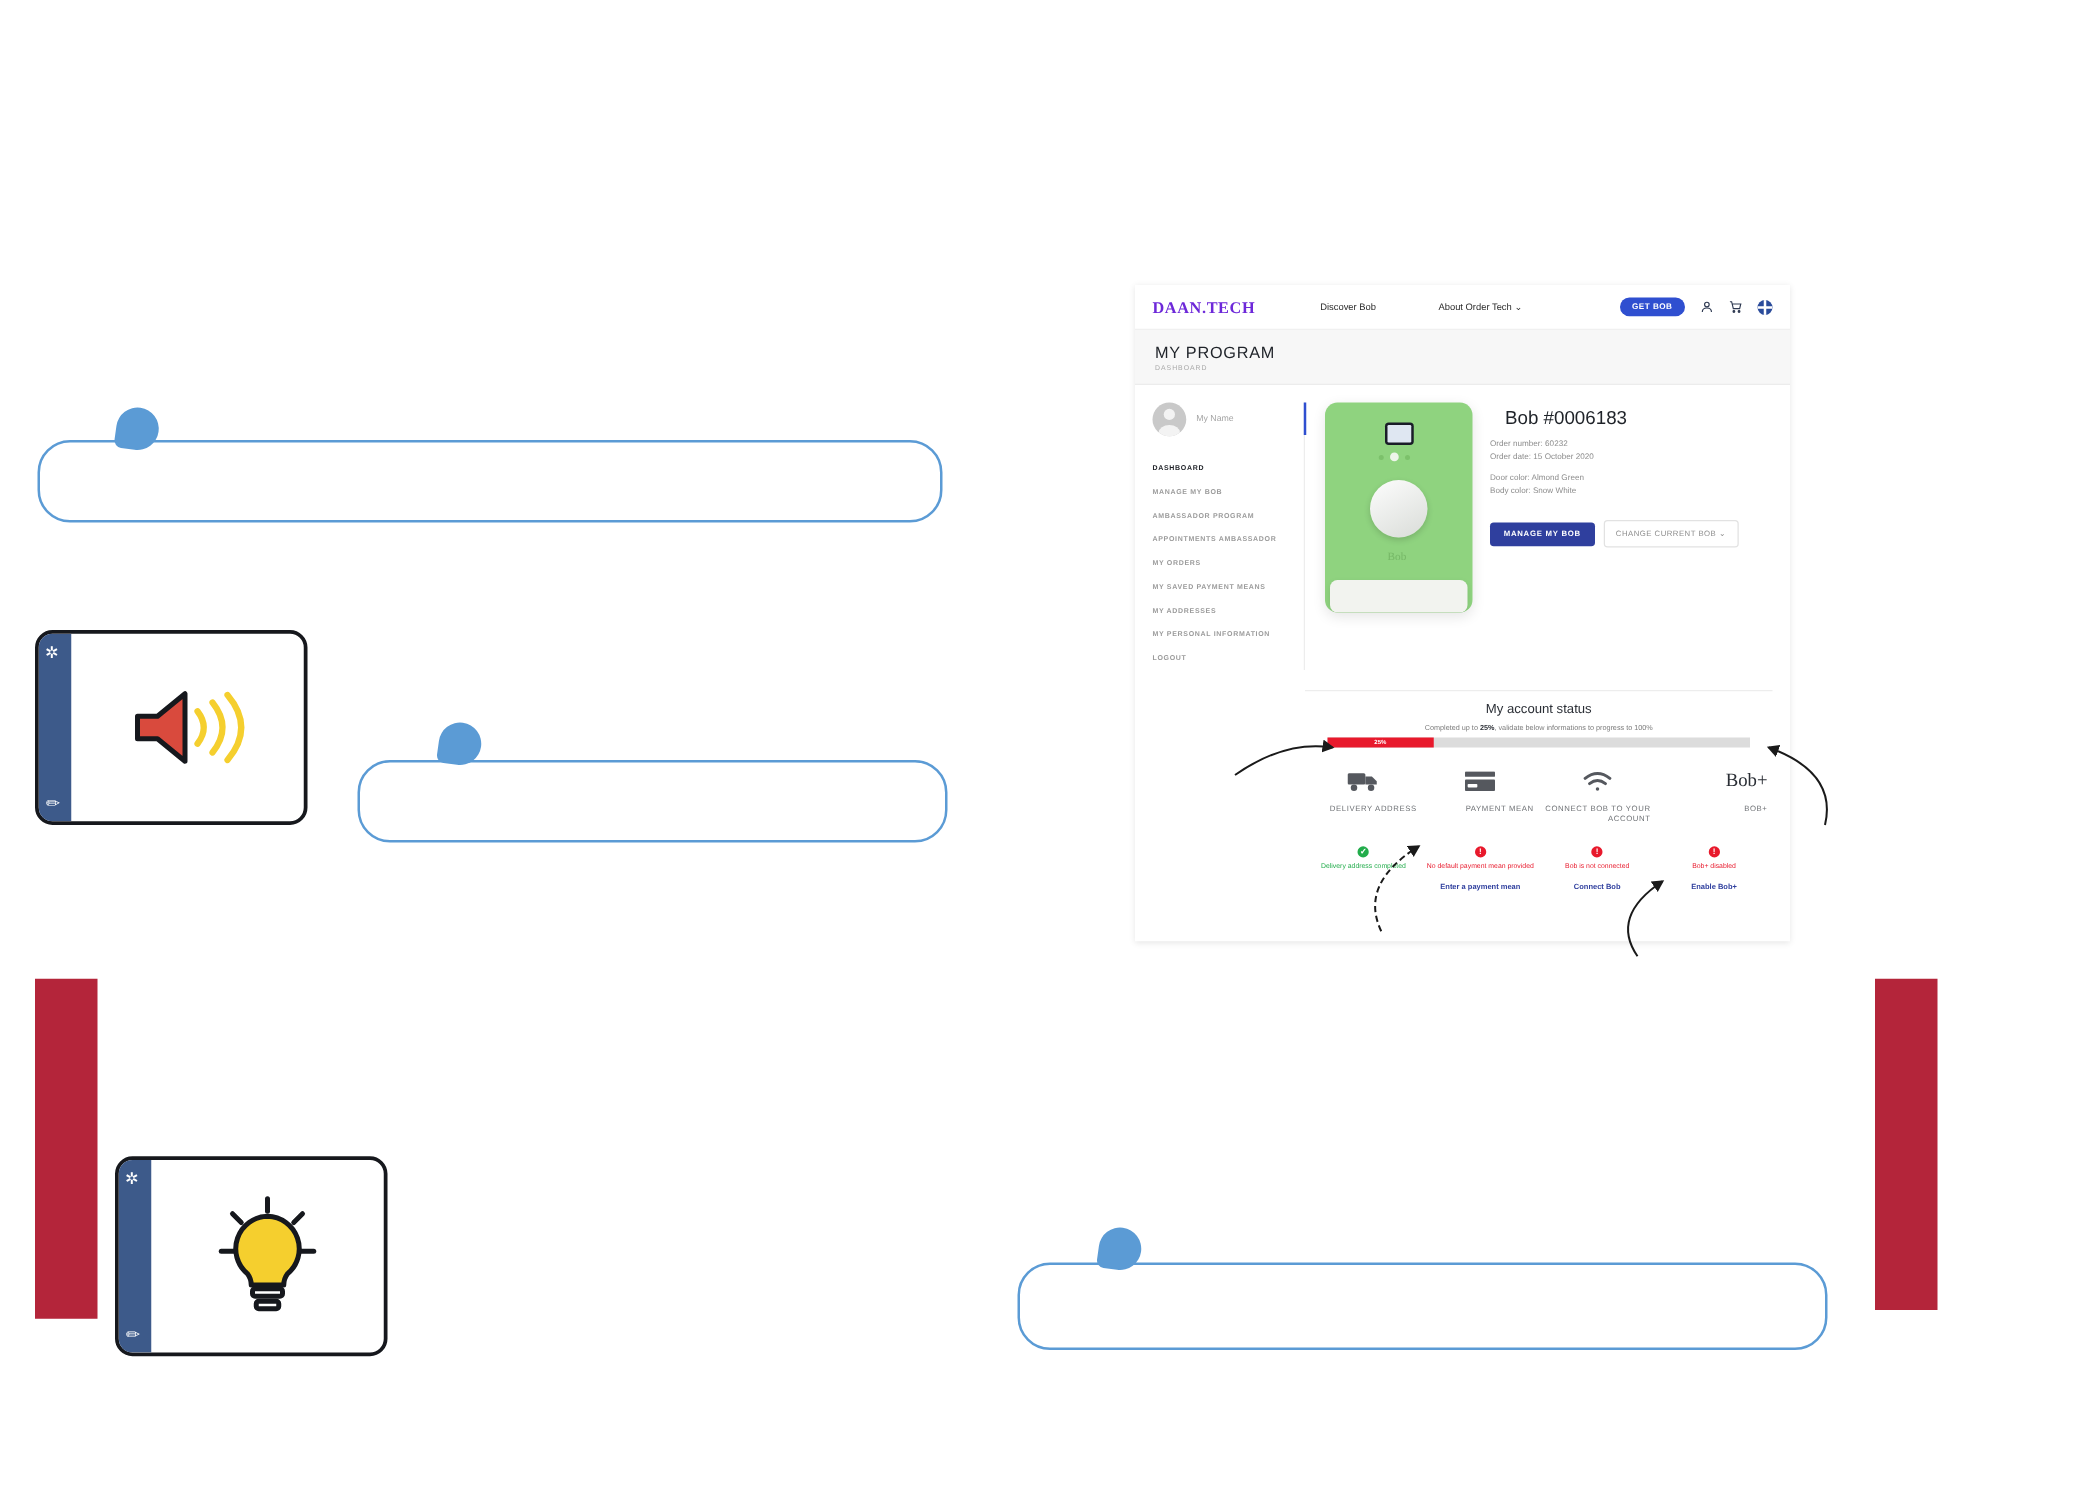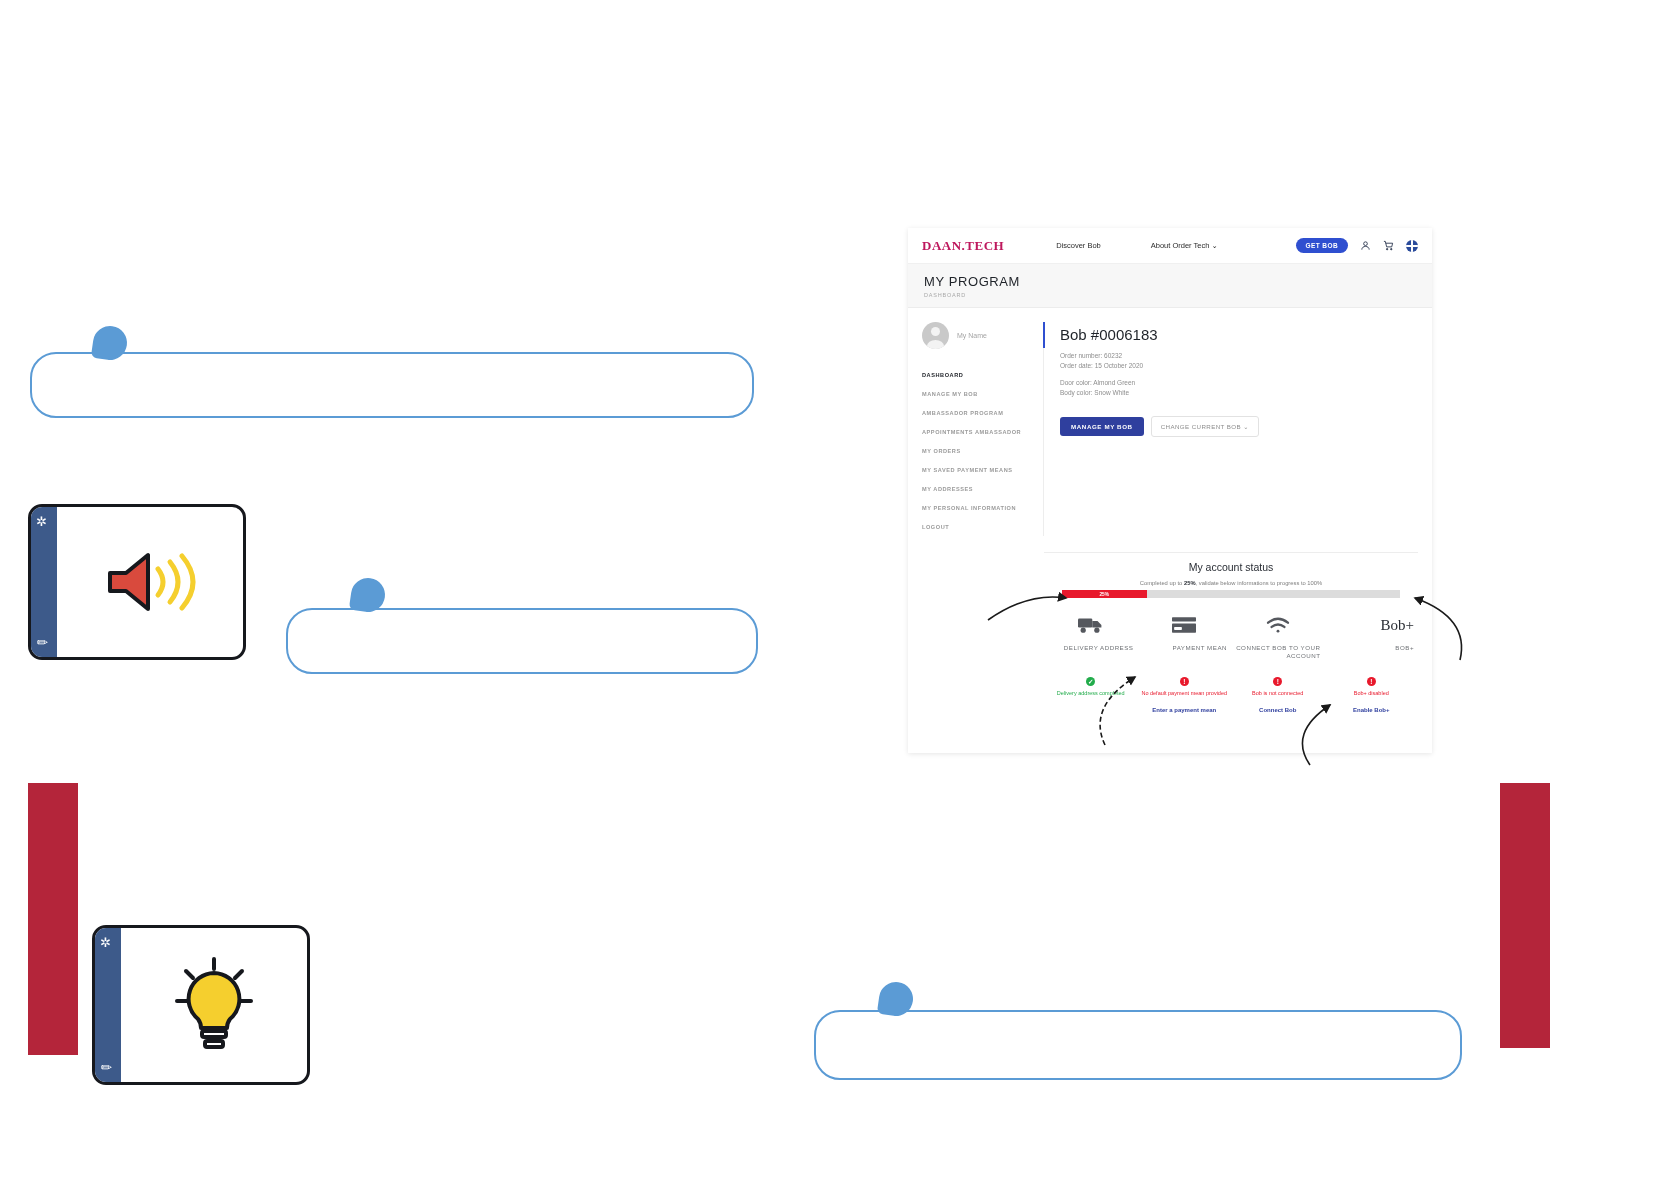--- a/index.html
+++ b/index.html
@@ -85,21 +85,21 @@
     align-items: center;
     padding: 0 14px;
     background: #ffffff;
     border-bottom: 1px solid #f0f0f0;
   }
   .brand-logo {
     font-family: "Liberation Serif", serif;
     font-weight: bold;
     font-size: 13px;
     letter-spacing: 0.5px;
-    color: #be185d;
+    color: #6d28d9;
     white-space: nowrap;
     text-align: center;
   }
   .nav-links {
     display: flex;
     gap: 16px;
     margin-left: 18px;
   }
   .nav-link {
     font-size: 7.5px;
@@ -291,20 +291,21 @@
     background: #f2f3ef;
     border-radius: 6px;
     box-shadow: 0 2px 5px rgba(0,0,0,0.10);
   }
 
   .bob-info { padding-top: 4px; }
   .bob-title {
     font-size: 15px;
     color: #1f2329;
     margin-bottom: 8px;
+    margin-left: 12px;
   }
   .bob-meta { font-size: 6.5px; color: #8d8d8d; line-height: 1.55; }
   .bob-meta-group { margin-top: 7px; }
   .bob-actions {
     display: flex;
     align-items: center;
     gap: 7px;
     margin-top: 18px;
   }
   .btn-primary {
@@ -525,20 +526,35 @@
       <div class="menu-item">MY SAVED PAYMENT MEANS</div>
       <div class="menu-item">MY ADDRESSES</div>
       <div class="menu-item">MY PERSONAL INFORMATION</div>
       <div class="menu-item">LOGOUT</div>
     </div>
 
     <div class="acct-main">
       <div class="active-marker"></div>
       <div class="bob-row">
 
+        <div class="bob-image">
+          <div class="bob-machine">
+            <div class="bob-screen">
+              <div class="bob-screen-inner"></div>
+            </div>
+            <div class="bob-dots">
+              <span class="bob-dot"></span>
+              <span class="bob-dot big"></span>
+              <span class="bob-dot"></span>
+            </div>
+            <div class="bob-knob"></div>
+            <div class="bob-word">Bob</div>
+            <div class="bob-base"></div>
+          </div>
+        </div>
 
         <div class="bob-info">
           <div class="bob-title">Bob #0006183</div>
           <div class="bob-meta">Order number: 60232</div>
           <div class="bob-meta">Order date: 15 October 2020</div>
           <div class="bob-meta bob-meta-group">Door color: Almond Green</div>
           <div class="bob-meta">Body color: Snow White</div>
           <div class="bob-actions">
             <span class="btn-primary">MANAGE MY BOB</span>
             <span class="btn-outline">

